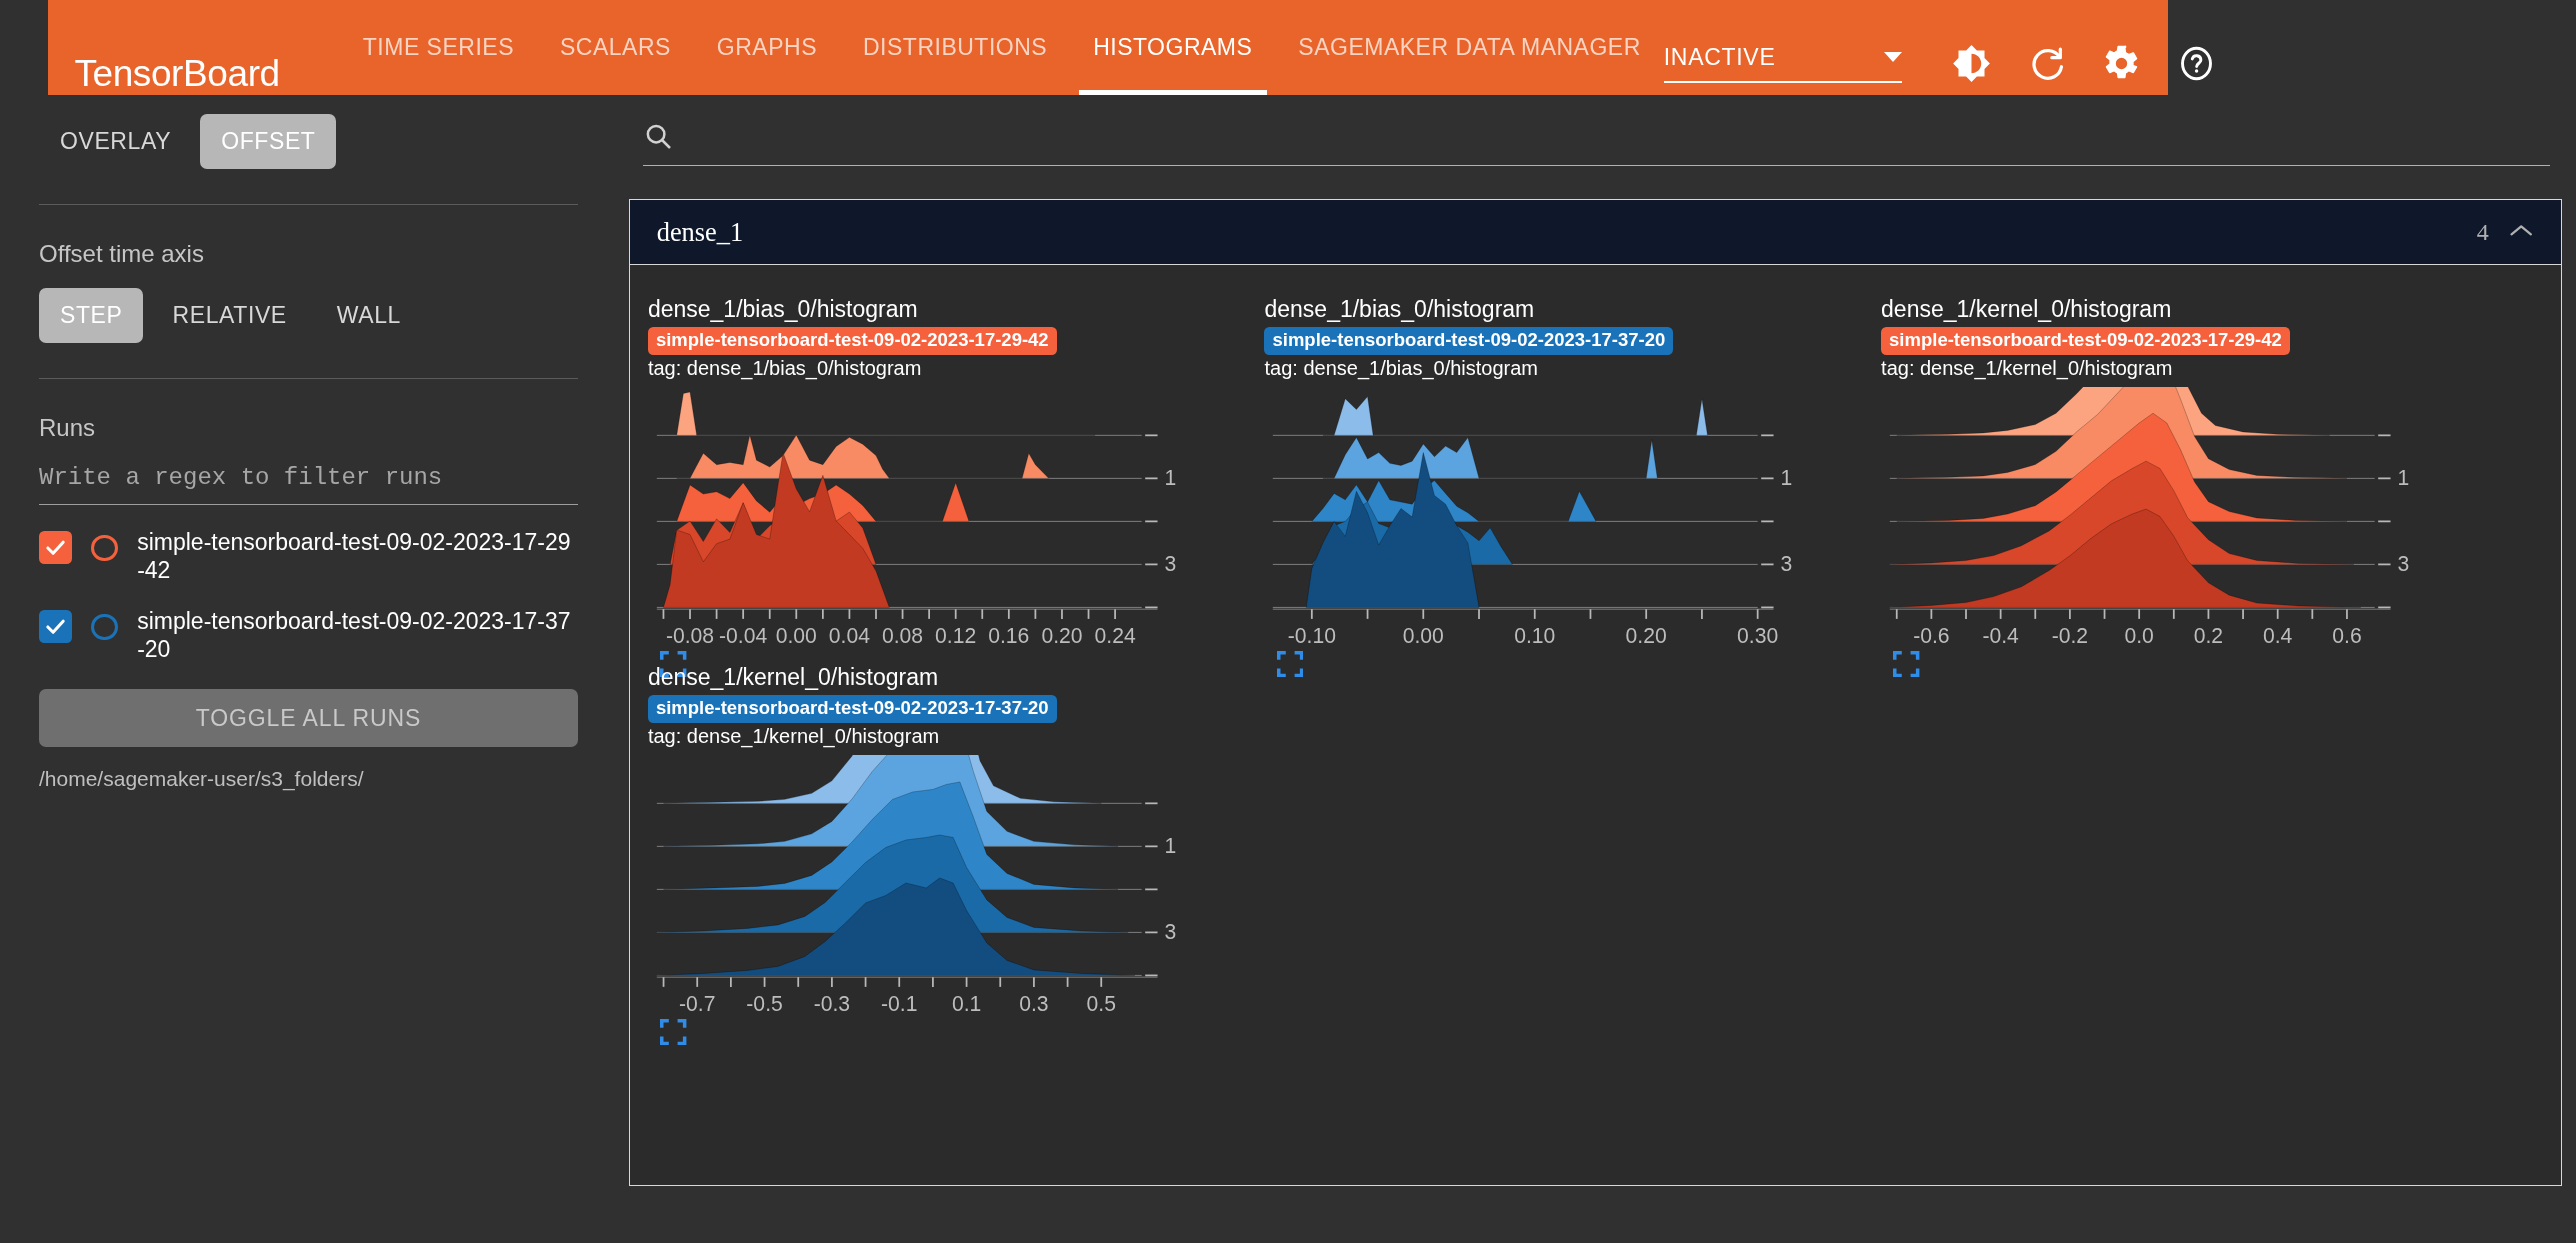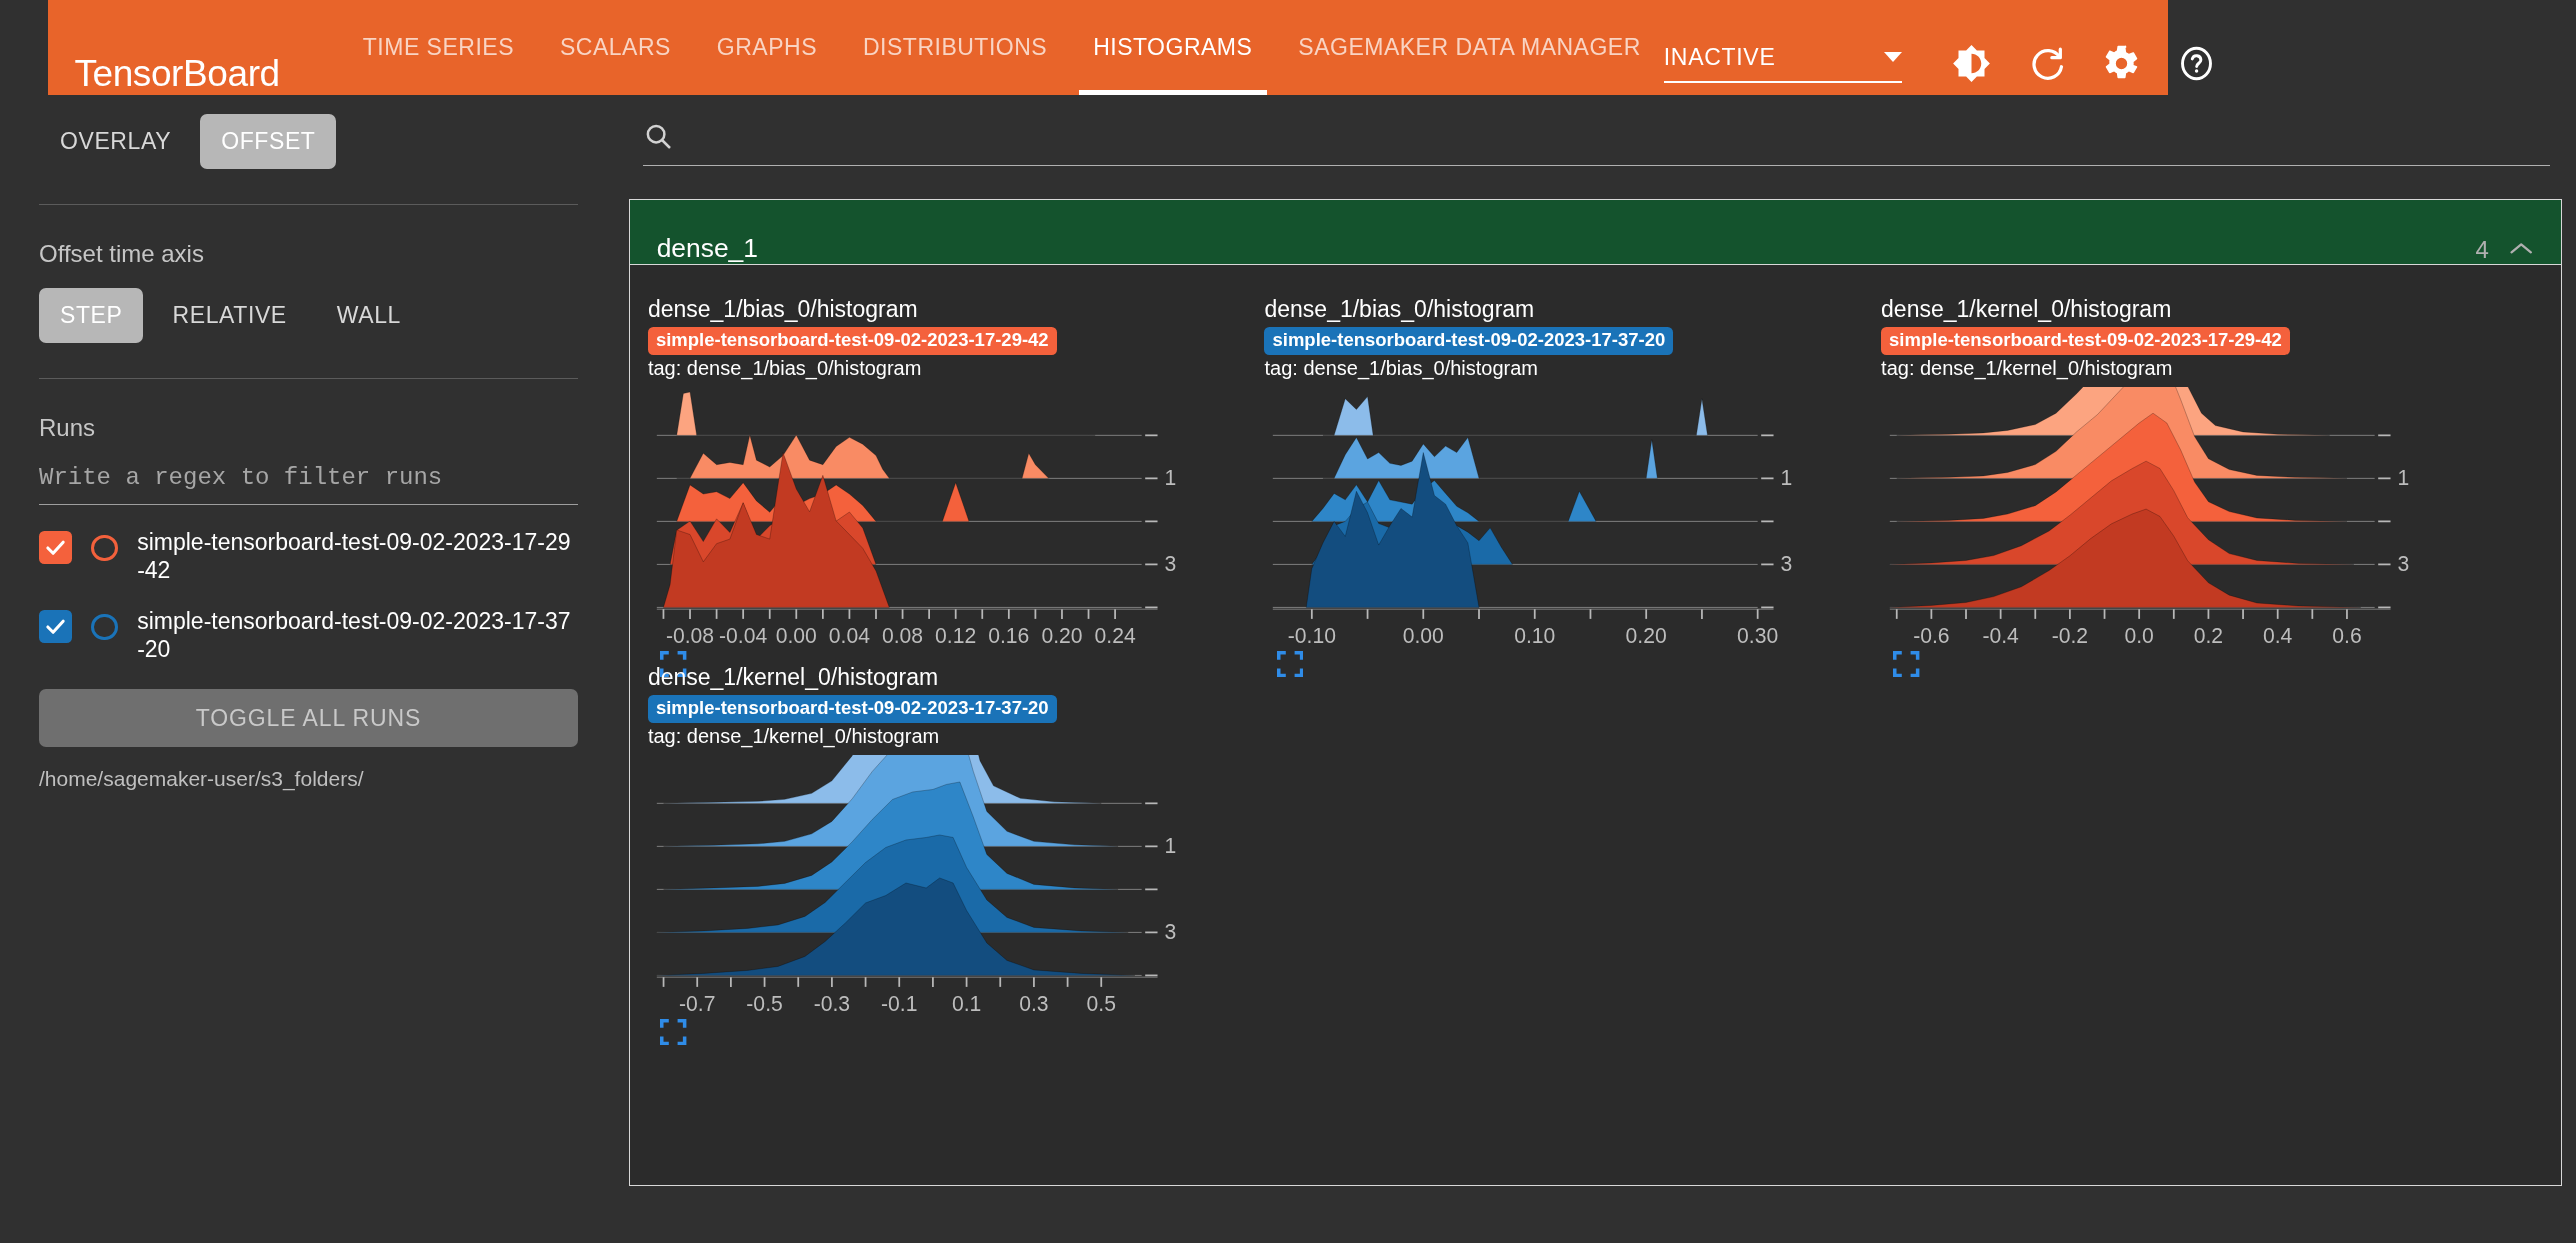--- a/index.html
+++ b/index.html
@@ -150,23 +150,24 @@
   }
   .filter-input::placeholder { color: #b2b2b2; }
 
   .card {
     margin: 33px 14px 0 12.3px;
     border: 1.8px solid #d8d8d8;
     background: #2b2b2b;
     height: 987px;
   }
   .card-header {
-    height: 65px; display: flex; align-items: flex-end;
+    height: 65px; display: flex; align-items: center;
     padding: 0 26.4px; border-bottom: 1.8px solid #d8d8d8;
-    background: #14532d;
+    background: #0f172a;
+    font-family: Liberation Serif, serif;
   }
   .card-title { color: #ffffff; font-size: 26.4px; }
   .card-header-right {
     margin-left: auto; display: flex; align-items: center; gap: 19.4px;
   }
   .card-count { color: #b0b0b0; font-size: 24px; }
 
   .grid {
     display: flex; flex-wrap: wrap;
     padding: 16px 0 0 0;

